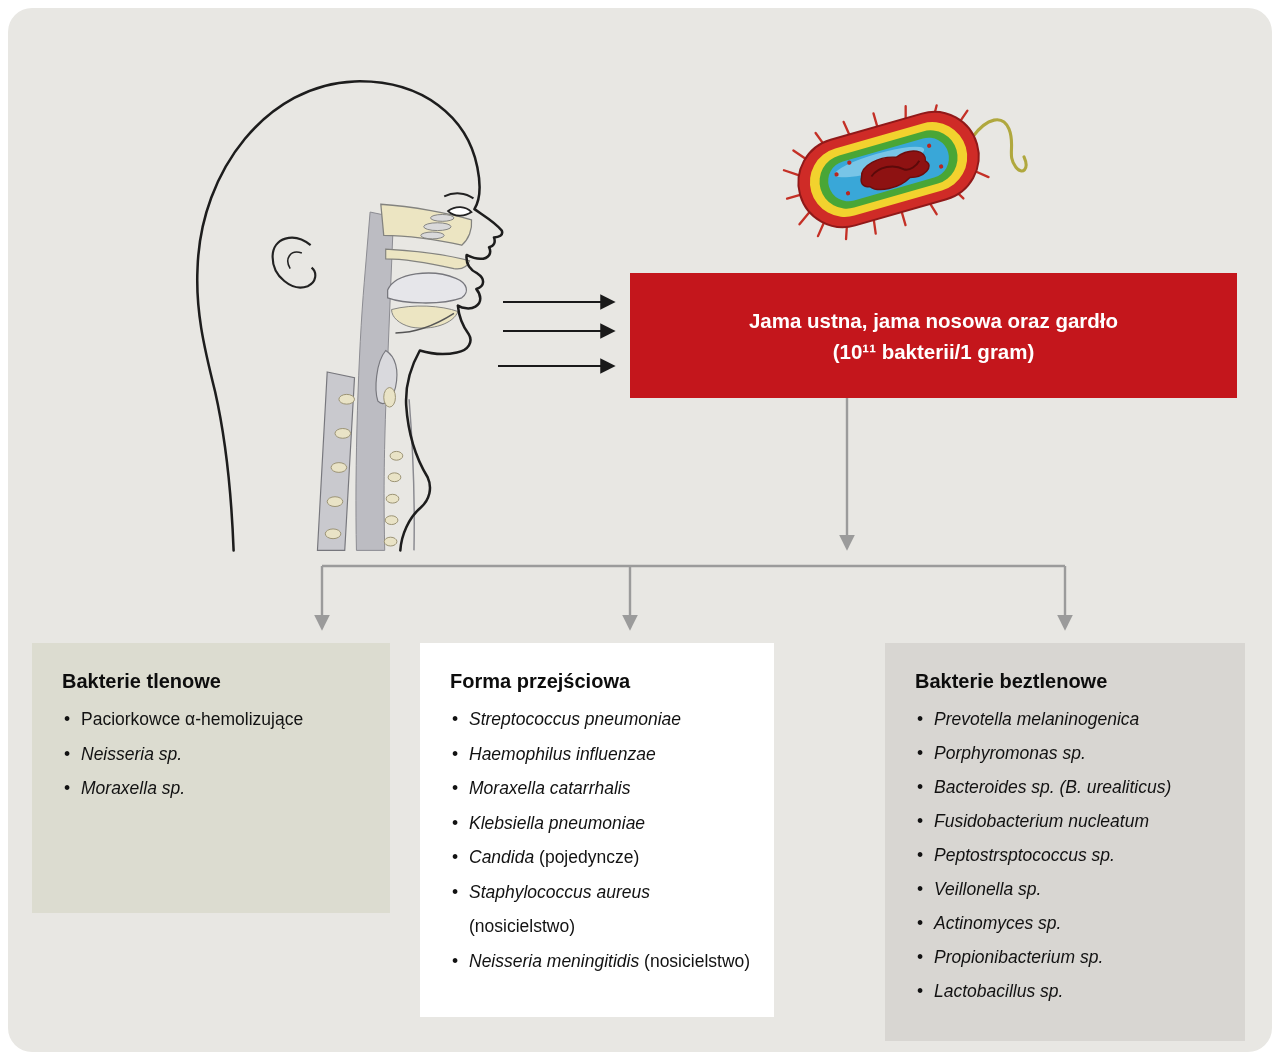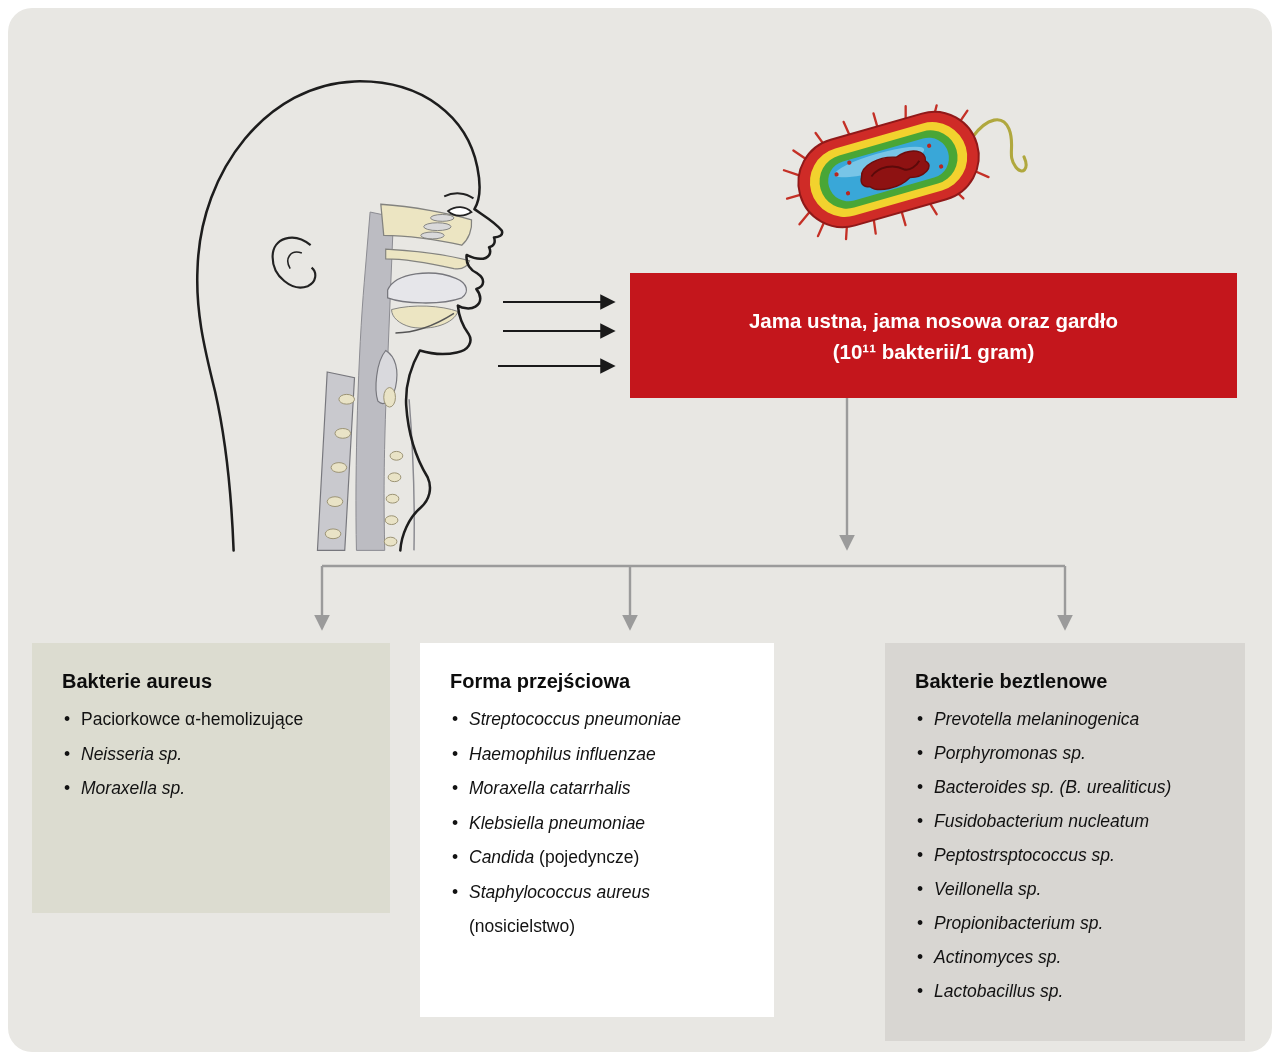--- a/index.html
+++ b/index.html
@@ -155,48 +155,49 @@
     <g stroke="#9b9b9b" stroke-width="2.4" fill="none">
       <line x1="847" y1="398" x2="847" y2="546" marker-end="url(#mGray)"></line>
       <line x1="322" y1="566" x2="1065" y2="566"></line>
       <line x1="322" y1="566" x2="322" y2="626" marker-end="url(#mGray)"></line>
       <line x1="630" y1="566" x2="630" y2="626" marker-end="url(#mGray)"></line>
       <line x1="1065" y1="566" x2="1065" y2="626" marker-end="url(#mGray)"></line>
     </g>
   </svg>
 
   <div class="list-box box-aerobic">
-    <h3 class="box-title">Bakterie aureus</h3>
+    <h3 class="box-title">Bakterie tlenowe</h3>
     <ul class="species">
       <li><span class="it"></span><span class="rg">Paciorkowce α-hemolizujące</span></li>
       <li><span class="it">Neisseria sp.</span><span class="rg"></span></li>
       <li><span class="it">Moraxella sp.</span><span class="rg"></span></li>
     </ul>
   </div>
 
   <div class="list-box box-transitional">
     <h3 class="box-title">Forma przejściowa</h3>
     <ul class="species">
       <li><span class="it">Streptococcus pneumoniae</span><span class="rg"></span></li>
       <li><span class="it">Haemophilus influenzae</span><span class="rg"></span></li>
       <li><span class="it">Moraxella catarrhalis</span><span class="rg"></span></li>
       <li><span class="it">Klebsiella pneumoniae</span><span class="rg"></span></li>
       <li><span class="it">Candida</span><span class="rg"> (pojedyncze)</span></li>
       <li><span class="it">Staphylococcus aureus</span><span class="rg"> (nosicielstwo)</span></li>
+      <li><span class="it">Neisseria meningitidis</span><span class="rg"> (nosicielstwo)</span></li>
     </ul>
   </div>
 
   <div class="list-box box-anaerobic">
     <h3 class="box-title">Bakterie beztlenowe</h3>
     <ul class="species">
       <li><span class="it">Prevotella melaninogenica</span><span class="rg"></span></li>
       <li><span class="it">Porphyromonas sp.</span><span class="rg"></span></li>
       <li><span class="it">Bacteroides sp. (B. urealiticus)</span><span class="rg"></span></li>
       <li><span class="it">Fusidobacterium nucleatum</span><span class="rg"></span></li>
       <li><span class="it">Peptostrsptococcus sp.</span><span class="rg"></span></li>
       <li><span class="it">Veillonella sp.</span><span class="rg"></span></li>
+      <li><span class="it">Actinomyces sp.</span><span class="rg"></span></li>
       <li><span class="it">Propionibacterium sp.</span><span class="rg"></span></li>
-      <li><span class="it">Actinomyces sp.</span><span class="rg"></span></li>
       <li><span class="it">Lactobacillus sp.</span><span class="rg"></span></li>
     </ul>
   </div>
 
 </div>
 
 </body></html>

